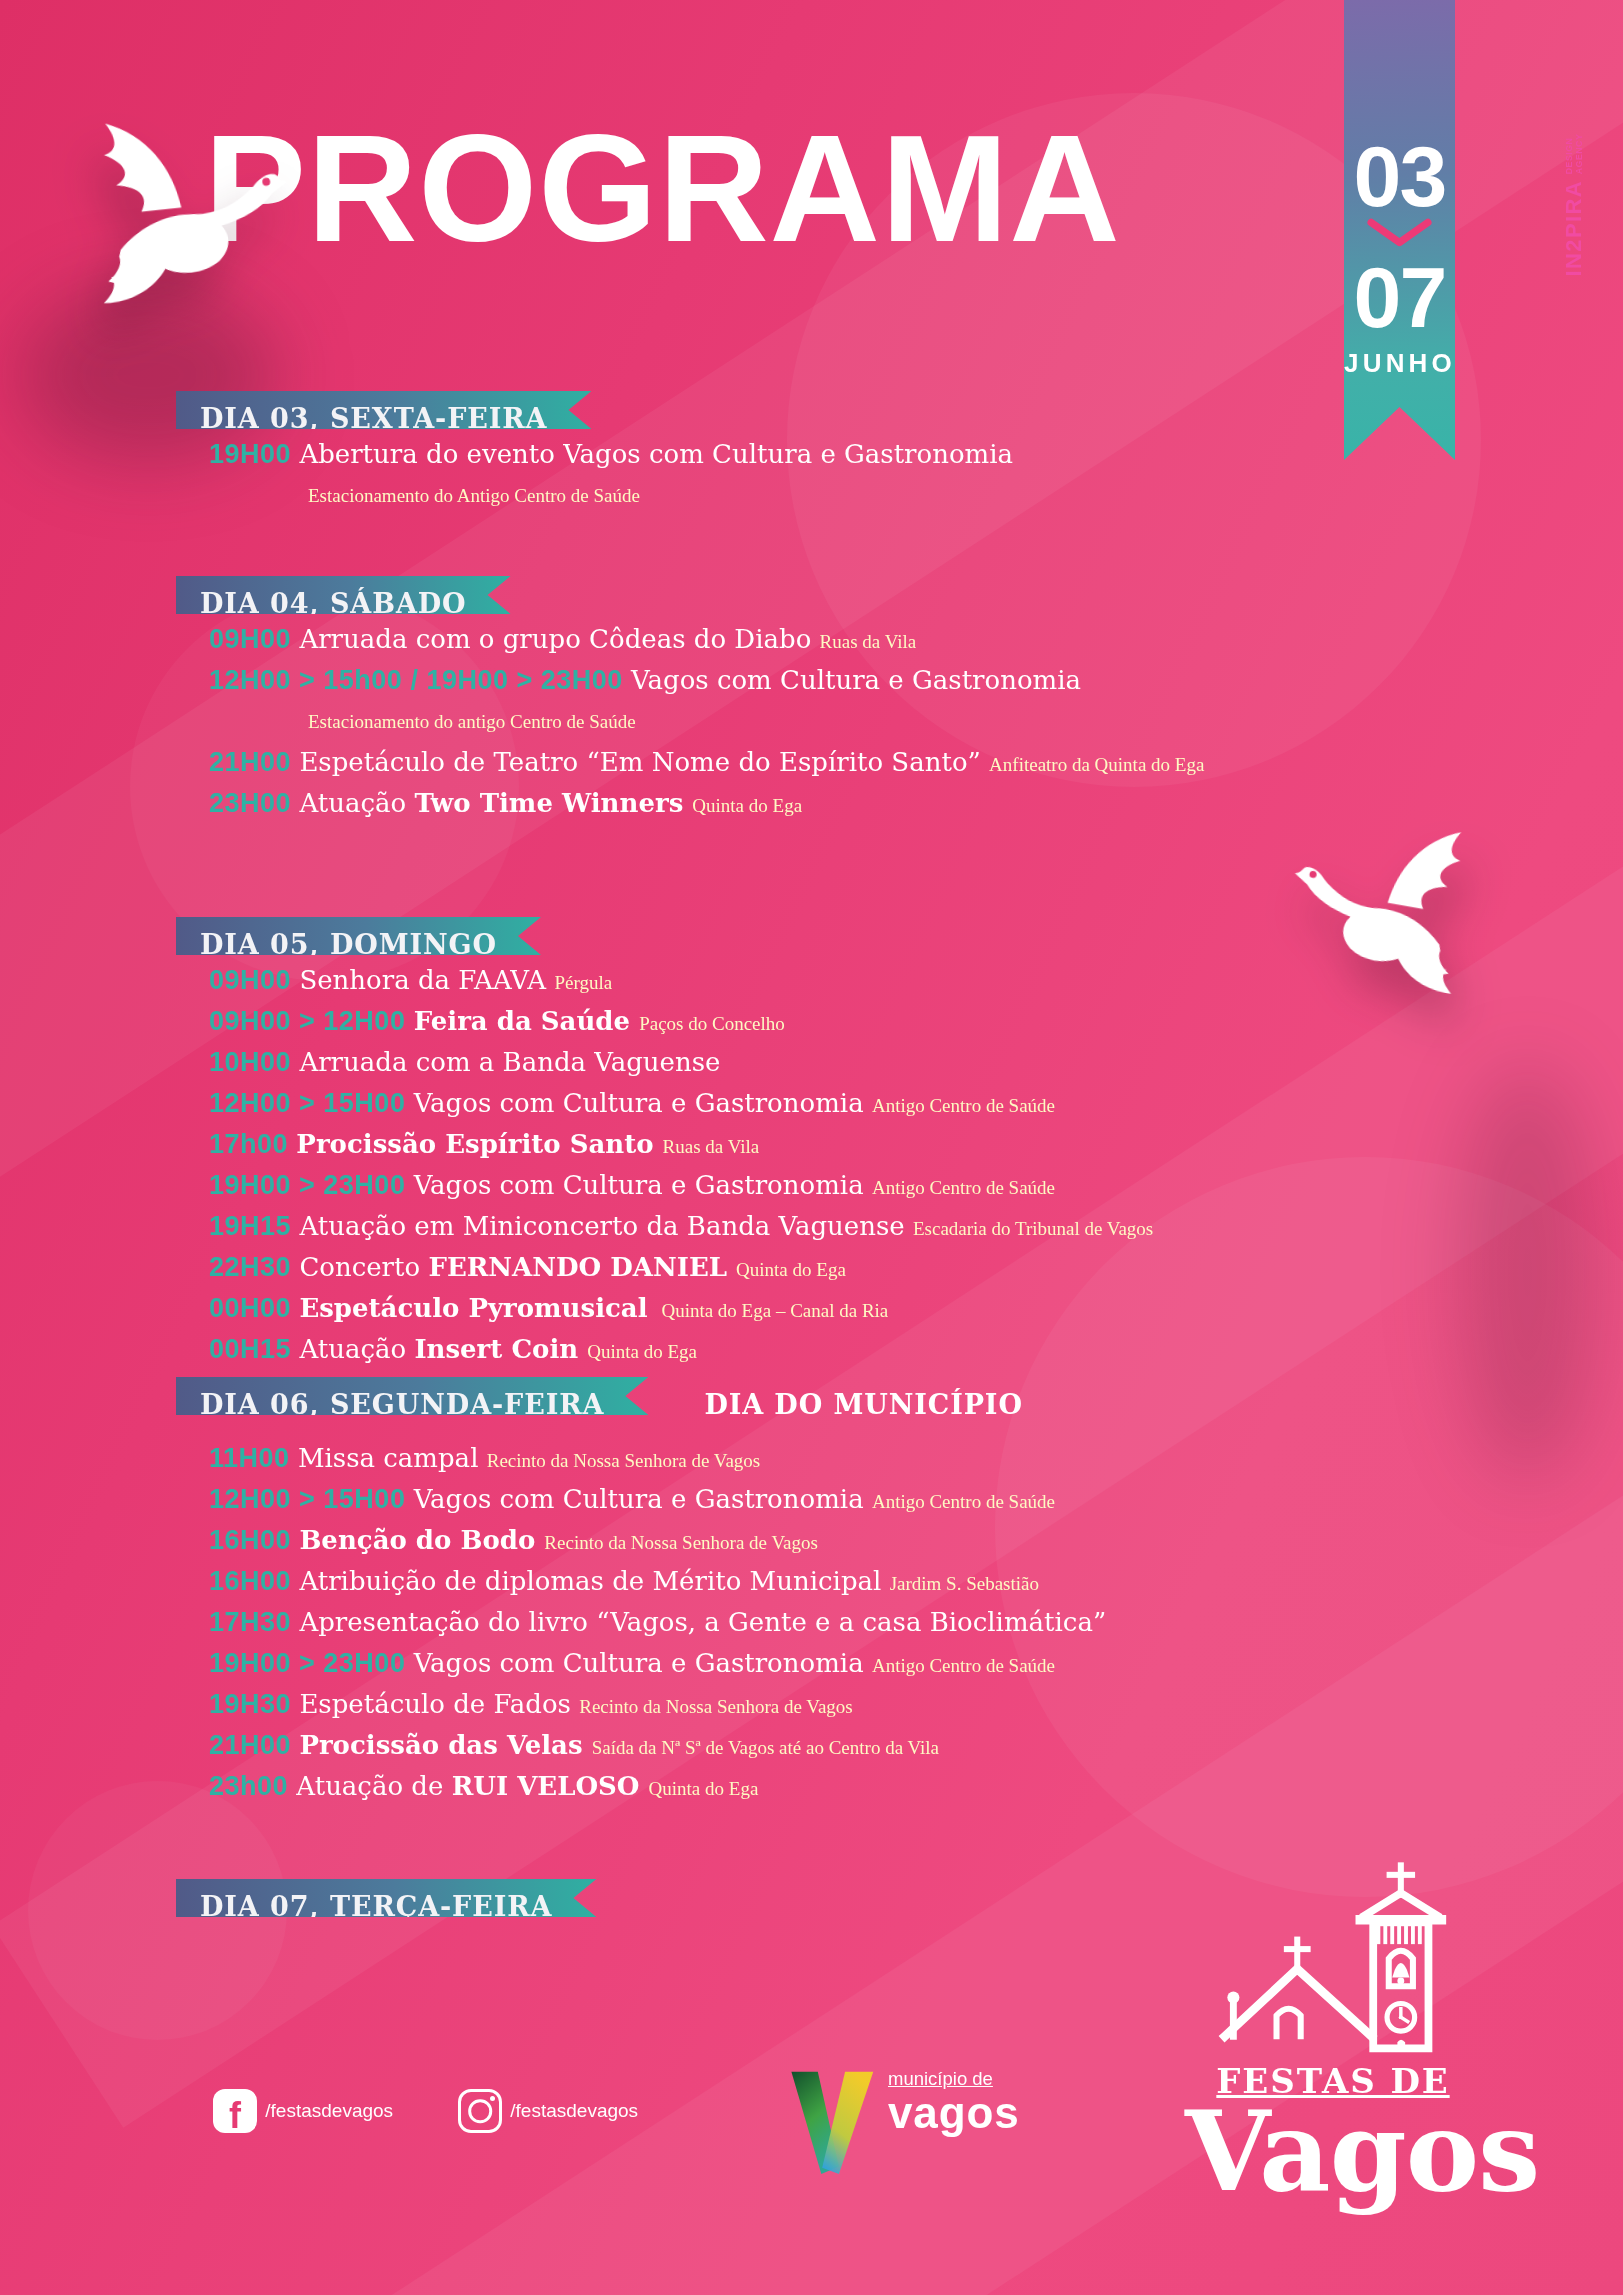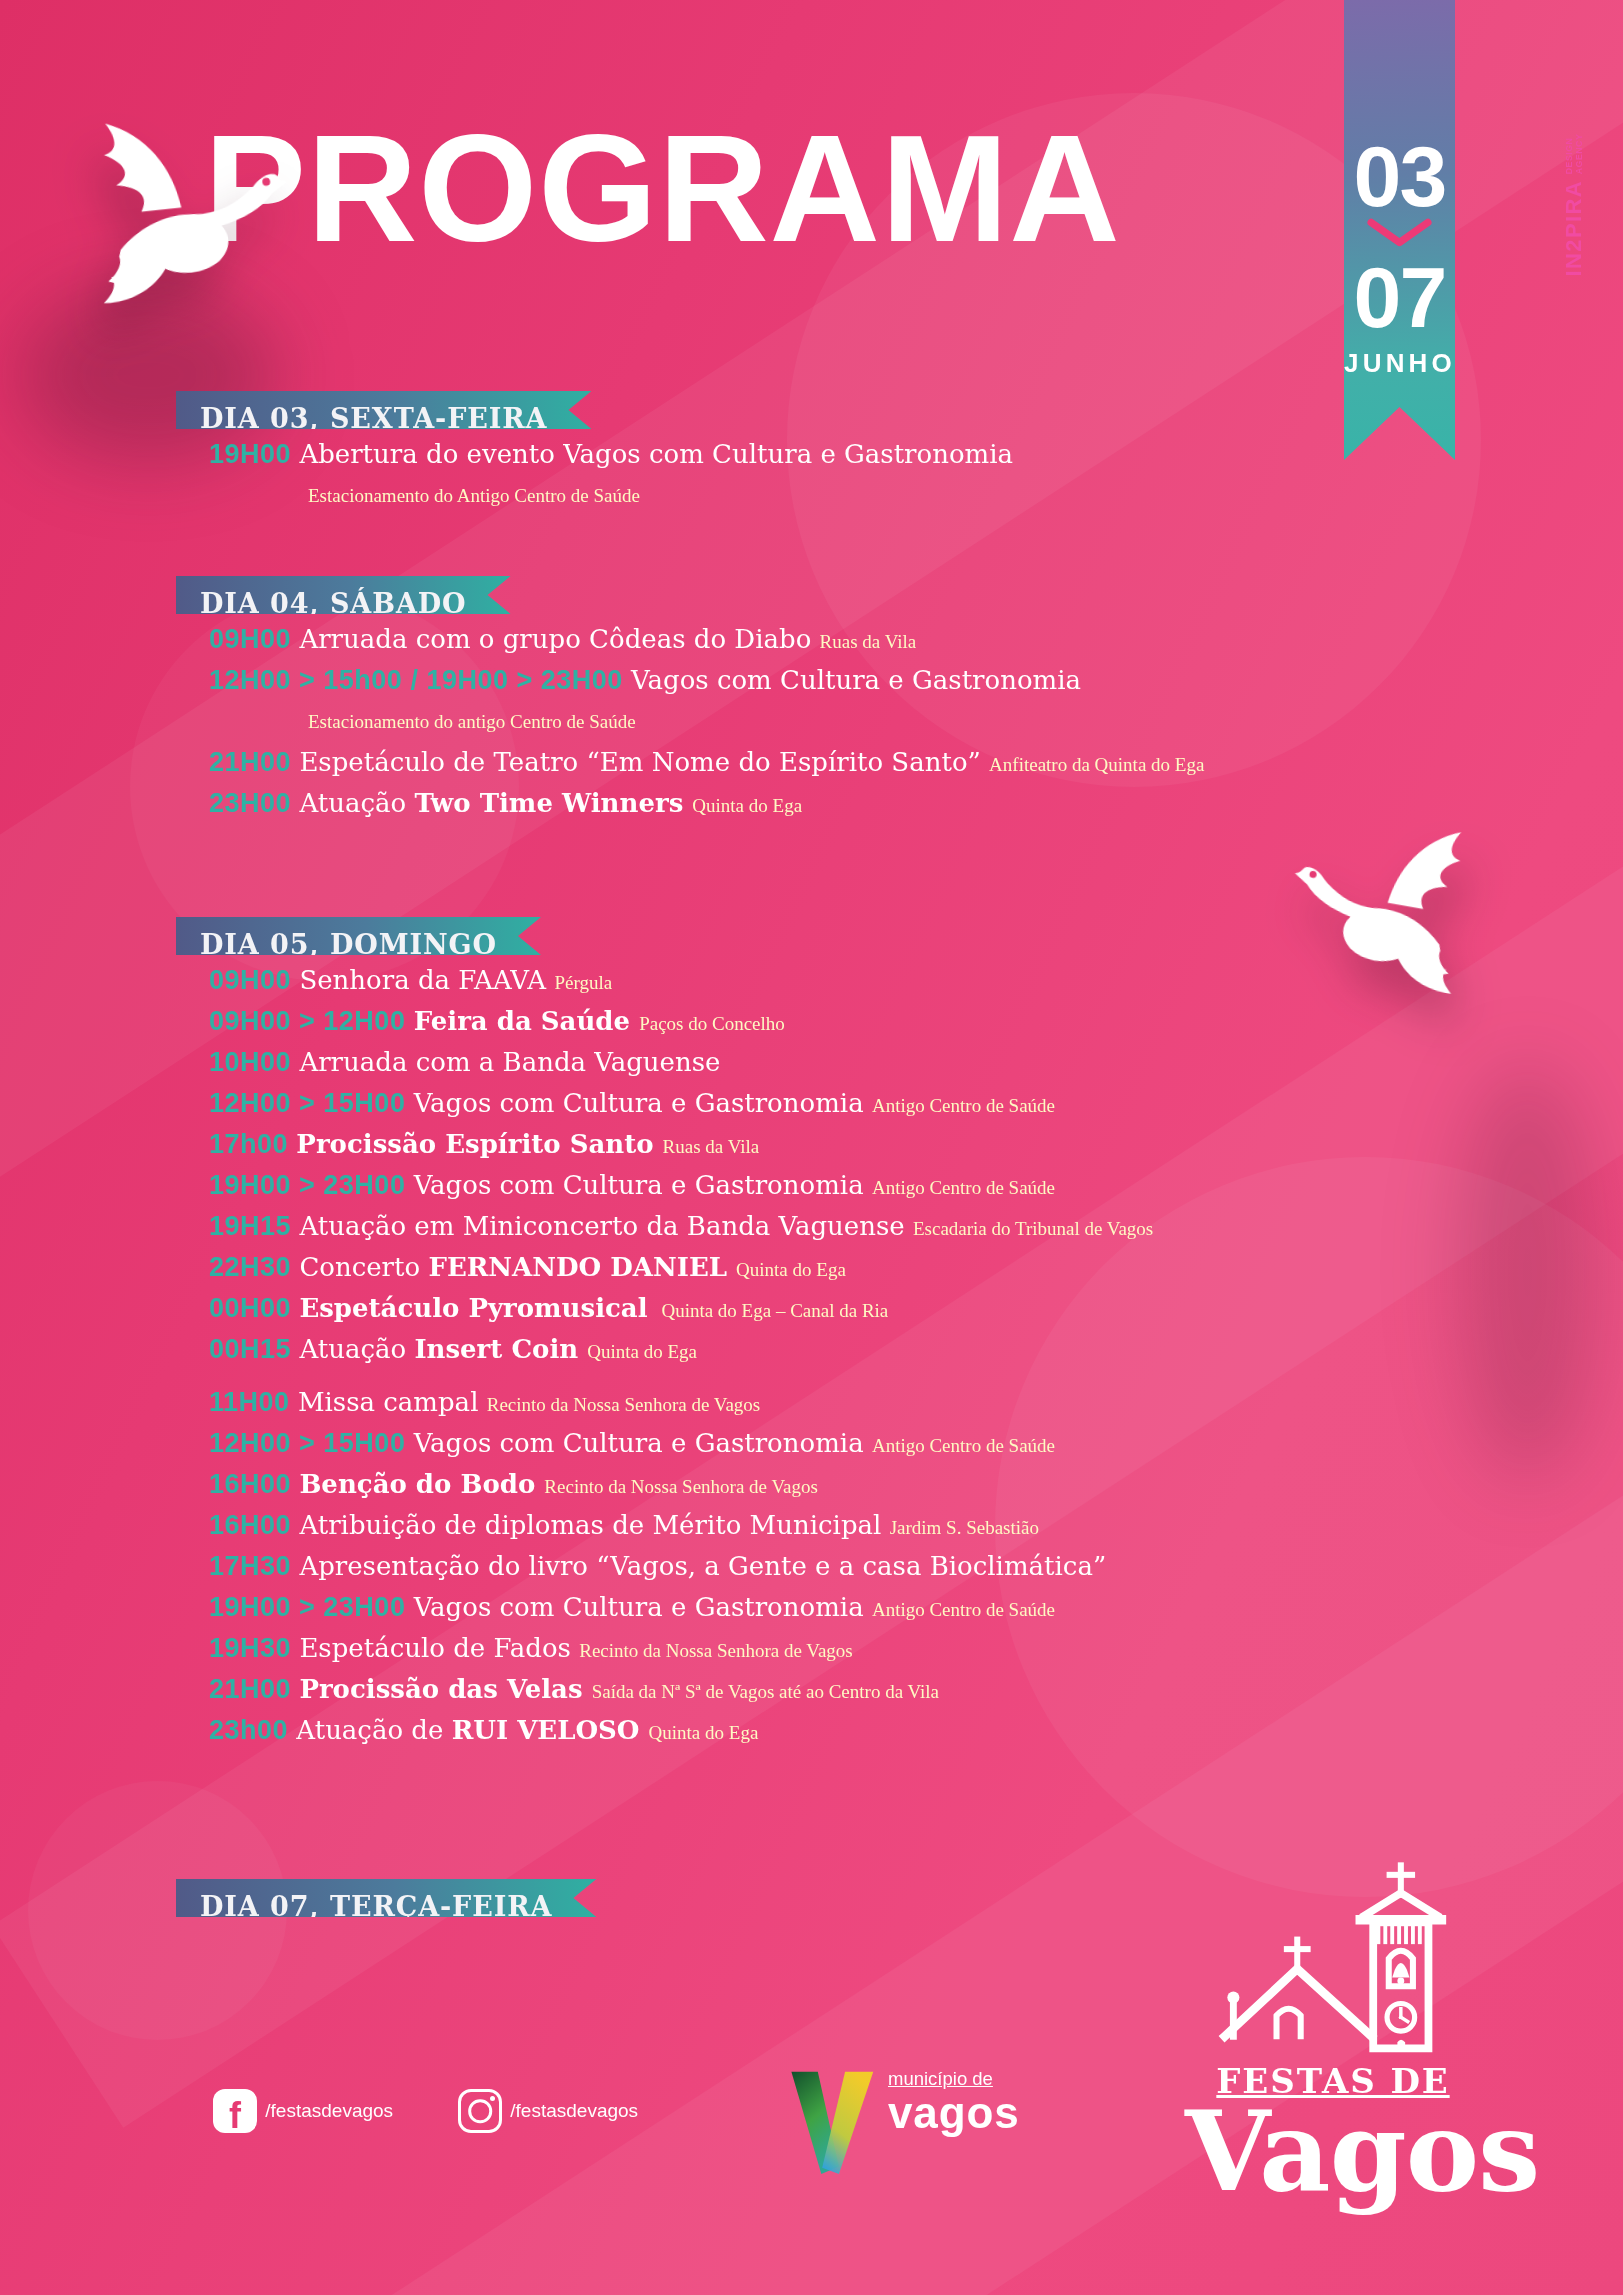--- a/index.html
+++ b/index.html
@@ -175,20 +175,24 @@
         <div class="event-line"><span class="seg-time">12H00 &gt; 15H00</span><span class="seg-t">Vagos com Cultura e Gastronomia </span><span class="seg-loc">Antigo Centro de Saúde</span></div>
         <div class="event-line"><span class="seg-time">17h00</span><span class="seg-b">Procissão Espírito Santo </span><span class="seg-loc">Ruas da Vila</span></div>
         <div class="event-line"><span class="seg-time">19H00 &gt; 23H00</span><span class="seg-t">Vagos com Cultura e Gastronomia </span><span class="seg-loc">Antigo Centro de Saúde</span></div>
         <div class="event-line"><span class="seg-time">19H15</span><span class="seg-t">Atuação em Miniconcerto da Banda Vaguense </span><span class="seg-loc">Escadaria do Tribunal de Vagos</span></div>
         <div class="event-line"><span class="seg-time">22H30</span><span class="seg-t">Concerto </span><span class="seg-b">FERNANDO DANIEL </span><span class="seg-loc">Quinta do Ega</span></div>
         <div class="event-line"><span class="seg-time">00H00</span><span class="seg-b">Espetáculo Pyromusical </span><span class="seg-loc"> Quinta do Ega – Canal da Ria</span></div>
         <div class="event-line"><span class="seg-time">00H15</span><span class="seg-t">Atuação </span><span class="seg-b">Insert Coin </span><span class="seg-loc">Quinta do Ega</span></div>
       </div>
     </div>
     <div class="day-section" style="top: 1377px;">
+      <div class="day-head">
+        <div class="day-banner">DIA 06, SEGUNDA-FEIRA</div>
+        <div class="day-note">DIA DO MUNICÍPIO</div>
+      </div>
       <div class="event-list">
         <div class="event-line"><span class="seg-time">11H00</span><span class="seg-t">Missa campal </span><span class="seg-loc">Recinto da Nossa Senhora de Vagos</span></div>
         <div class="event-line"><span class="seg-time">12H00 &gt; 15H00</span><span class="seg-t">Vagos com Cultura e Gastronomia </span><span class="seg-loc">Antigo Centro de Saúde</span></div>
         <div class="event-line"><span class="seg-time">16H00</span><span class="seg-b">Benção do Bodo </span><span class="seg-loc">Recinto da Nossa Senhora de Vagos</span></div>
         <div class="event-line"><span class="seg-time">16H00</span><span class="seg-t">Atribuição de diplomas de Mérito Municipal </span><span class="seg-loc">Jardim S. Sebastião</span></div>
         <div class="event-line"><span class="seg-time">17H30</span><span class="seg-t">Apresentação do livro “Vagos, a Gente e a casa Bioclimática”</span></div>
         <div class="event-line"><span class="seg-time">19H00 &gt; 23H00</span><span class="seg-t">Vagos com Cultura e Gastronomia </span><span class="seg-loc">Antigo Centro de Saúde</span></div>
         <div class="event-line"><span class="seg-time">19H30</span><span class="seg-t">Espetáculo de Fados </span><span class="seg-loc">Recinto da Nossa Senhora de Vagos</span></div>
         <div class="event-line"><span class="seg-time">21H00</span><span class="seg-b">Procissão das Velas </span><span class="seg-loc">Saída da Nª Sª de Vagos até ao Centro da Vila</span></div>
         <div class="event-line"><span class="seg-time">23h00</span><span class="seg-t">Atuação de </span><span class="seg-b">RUI VELOSO </span><span class="seg-loc">Quinta do Ega</span></div>

